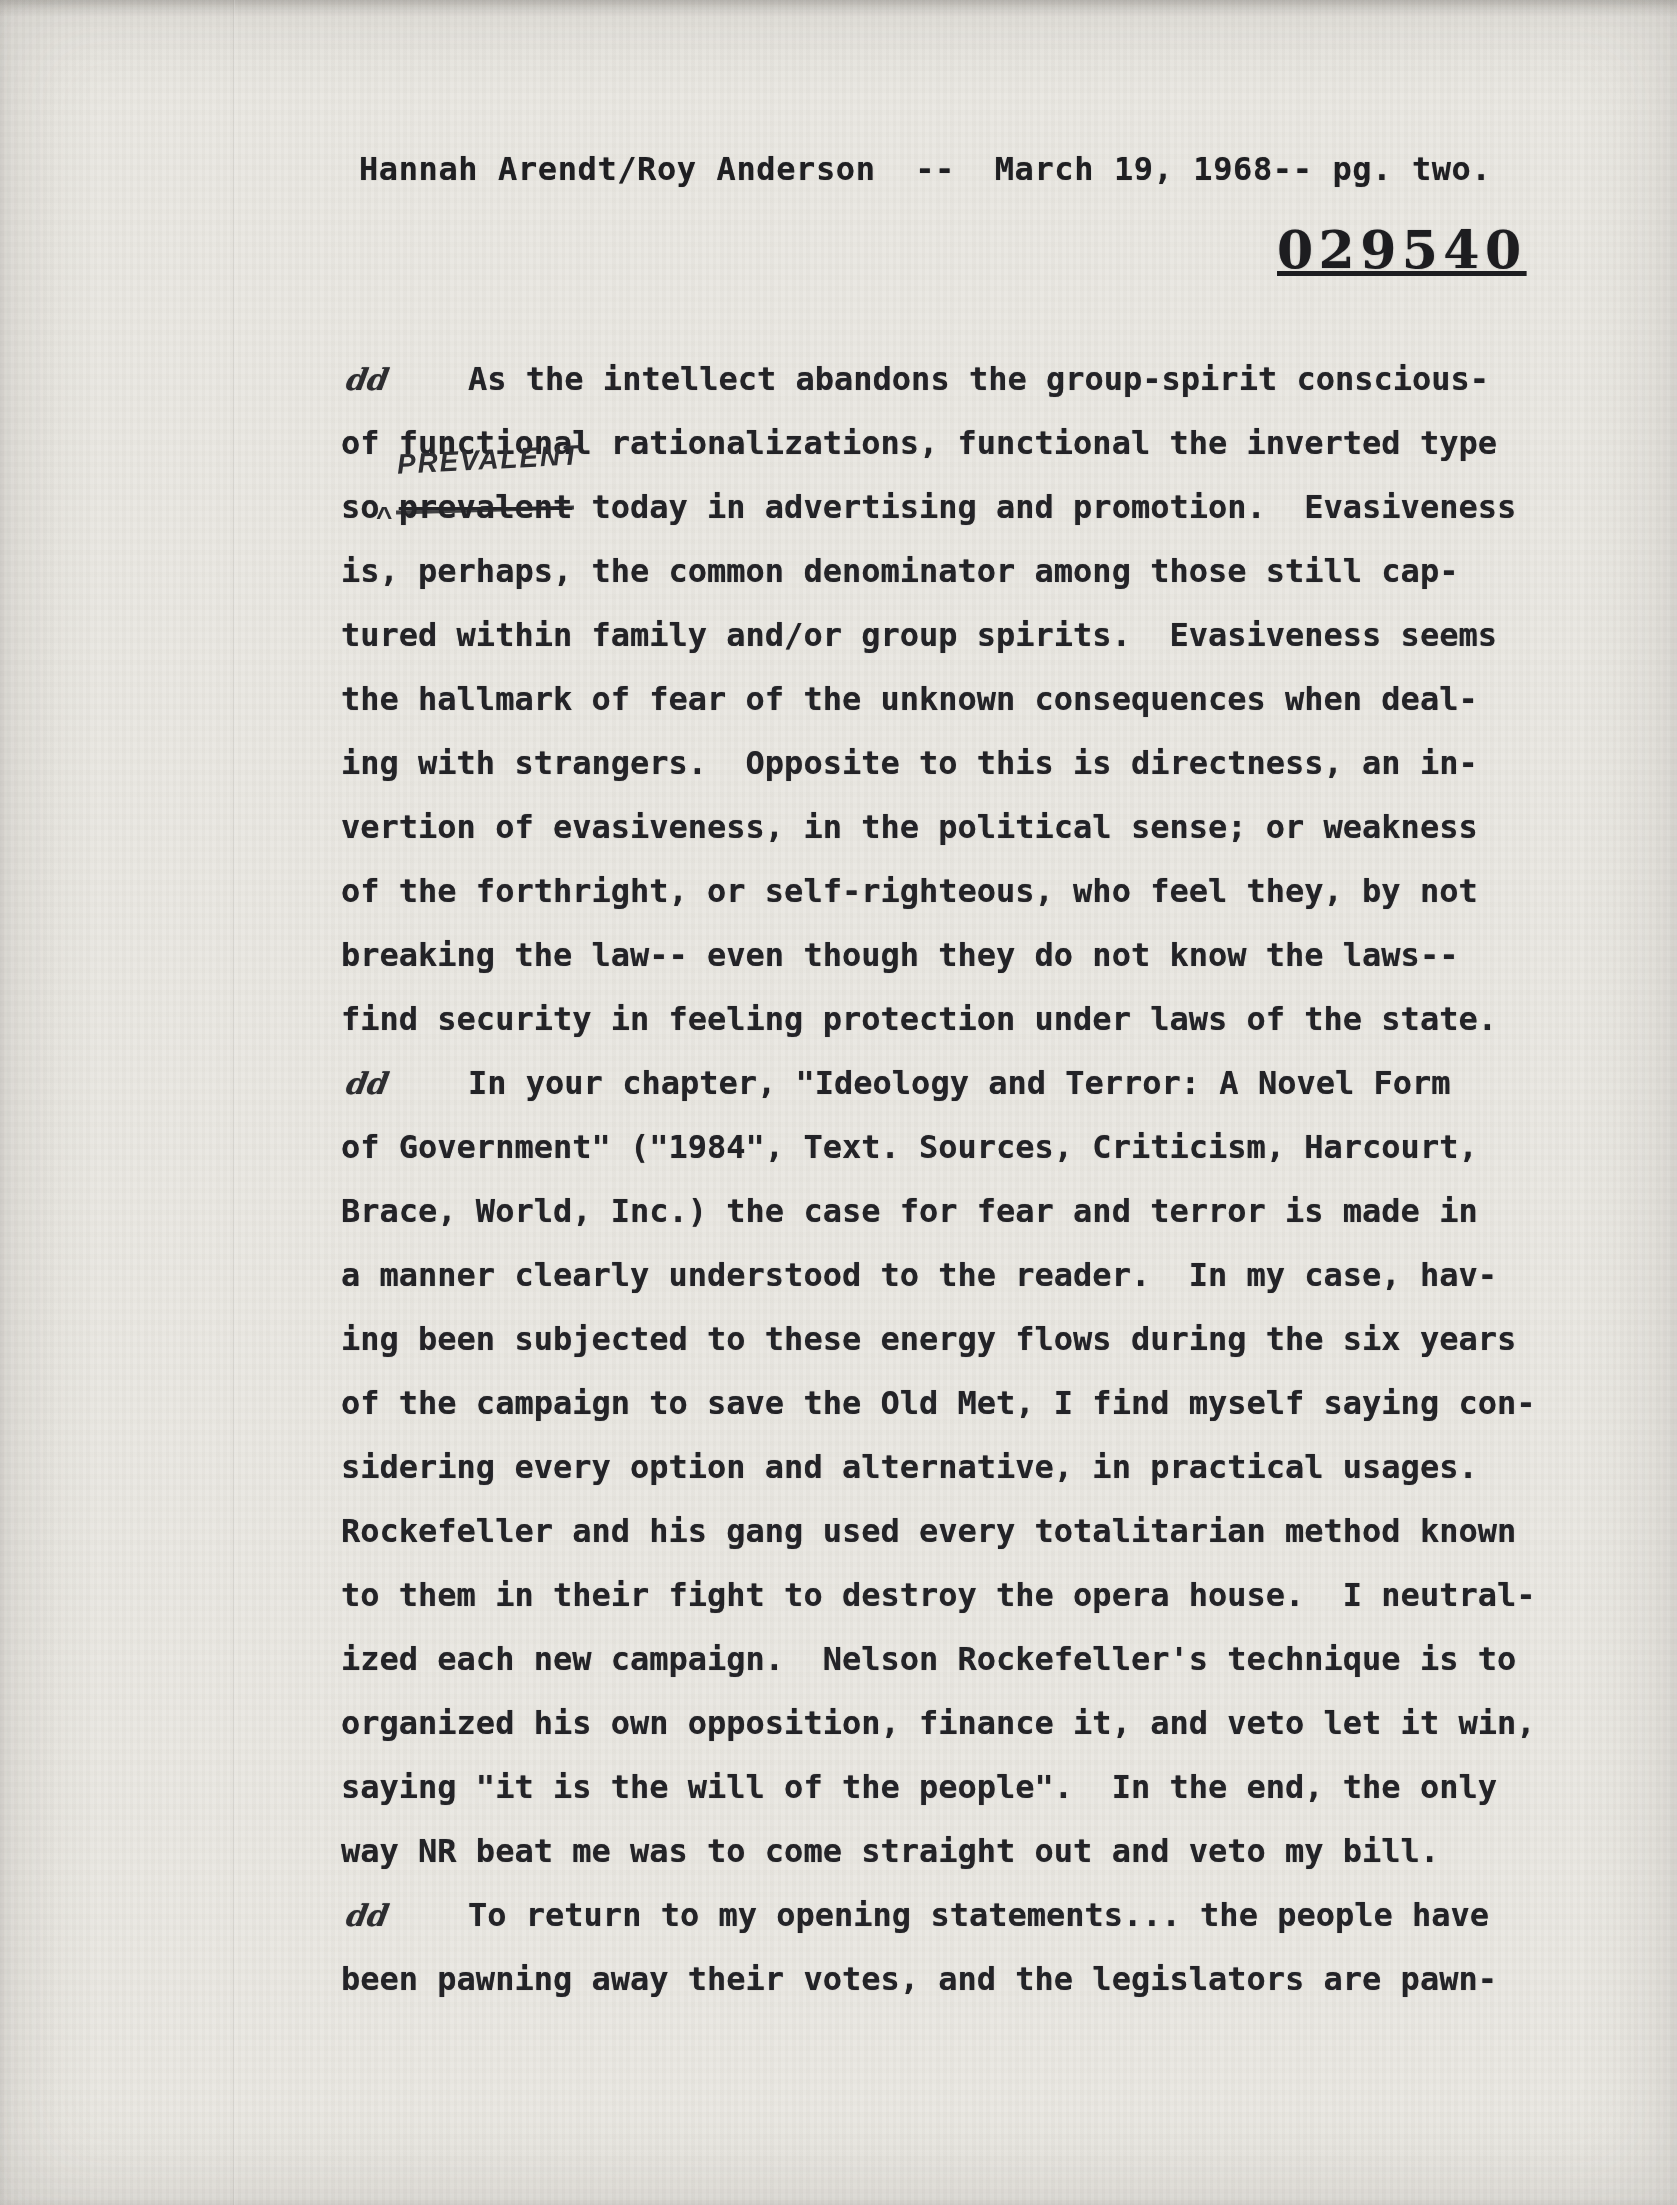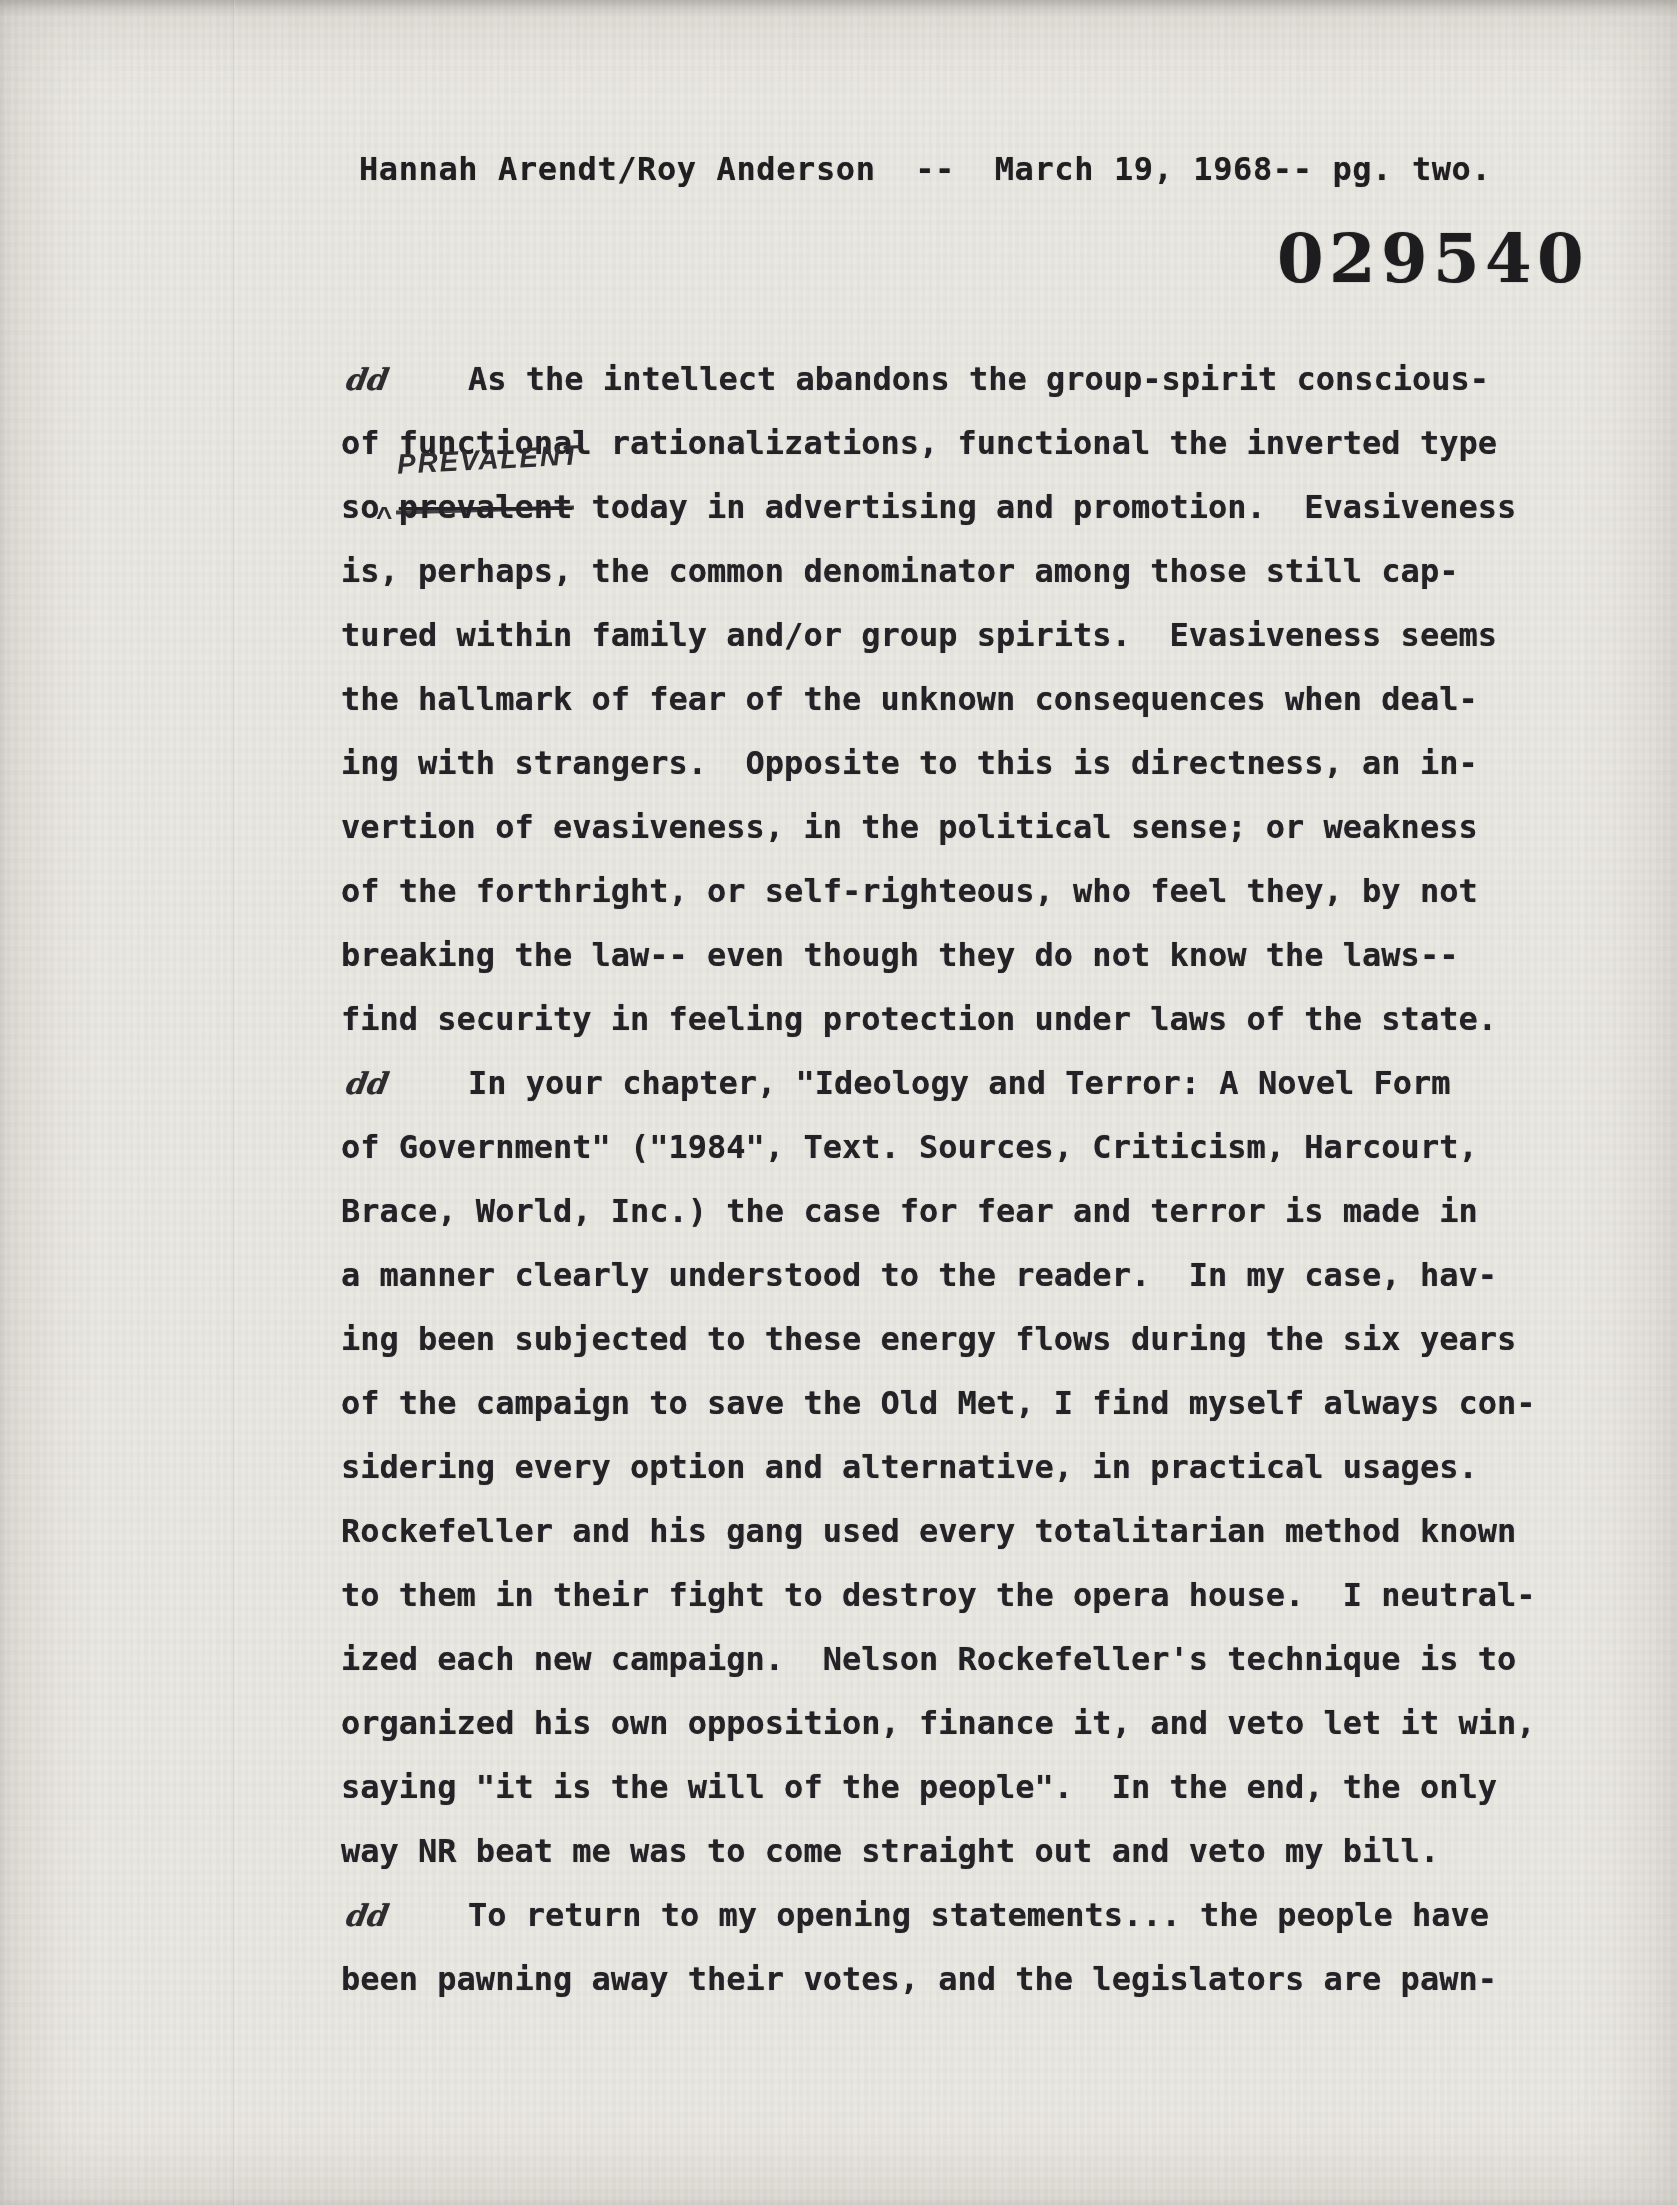--- a/index.html
+++ b/index.html
@@ -55,25 +55,26 @@
     letter-spacing: 0.6px;
     color: #1f1f22;
     white-space: pre;
     text-shadow: 0 0 0.9px rgba(32,32,36,0.55);
   }
   .stamp {
     position: absolute;
     left: 1277px;
     top: 219px;
     font-family: "DejaVu Serif", serif;
-    font-size: 67px;
+    font-size: 52px;
     font-weight: bold;
     letter-spacing: 5.4px;
     color: #1d1d20;
     text-shadow: 0 0 1.2px rgba(30,30,34,0.5);
+    text-decoration: underline;
   }
   .body-block {
     position: absolute;
     left: 341px;
     top: 347px;
     width: 1256px;
     font-size: 32px;
     font-weight: bold;
     color: #232327;
     text-shadow: 0 0 0.9px rgba(32,32,36,0.55);
@@ -160,21 +161,21 @@
     <div class="line"><span>ing with strangers.  Opposite to this is directness, an in-</span></div>
     <div class="line"><span>vertion of evasiveness, in the political sense; or weakness</span></div>
     <div class="line"><span>of the forthright, or self-righteous, who feel they, by not</span></div>
     <div class="line"><span>breaking the law-- even though they do not know the laws--</span></div>
     <div class="line"><span>find security in feeling protection under laws of the state.</span></div>
     <div class="line"><span class="pmark">dd</span><span>In your chapter, "Ideology and Terror: A Novel Form</span></div>
     <div class="line"><span>of Government" ("1984", Text. Sources, Criticism, Harcourt,</span></div>
     <div class="line"><span>Brace, World, Inc.) the case for fear and terror is made in</span></div>
     <div class="line"><span>a manner clearly understood to the reader.  In my case, hav-</span></div>
     <div class="line"><span>ing been subjected to these energy flows during the six years</span></div>
-    <div class="line"><span>of the campaign to save the Old Met, I find myself always con-</span></div>
+    <div class="line"><span>of the campaign to save the Old Met, I find myself saying con-</span></div>
     <div class="line"><span>sidering every option and alternative, in practical usages.</span></div>
     <div class="line"><span>Rockefeller and his gang used every totalitarian method known</span></div>
     <div class="line"><span>to them in their fight to destroy the opera house.  I neutral-</span></div>
     <div class="line"><span>ized each new campaign.  Nelson Rockefeller's technique is to</span></div>
     <div class="line"><span>organized his own opposition, finance it, and veto let it win,</span></div>
     <div class="line"><span>saying "it is the will of the people".  In the end, the only</span></div>
     <div class="line"><span>way NR beat me was to come straight out and veto my bill.</span></div>
     <div class="line"><span class="pmark">dd</span><span>To return to my opening statements... the people have</span></div>
     <div class="line"><span>been pawning away their votes, and the legislators are pawn-</span></div>
   </div>

